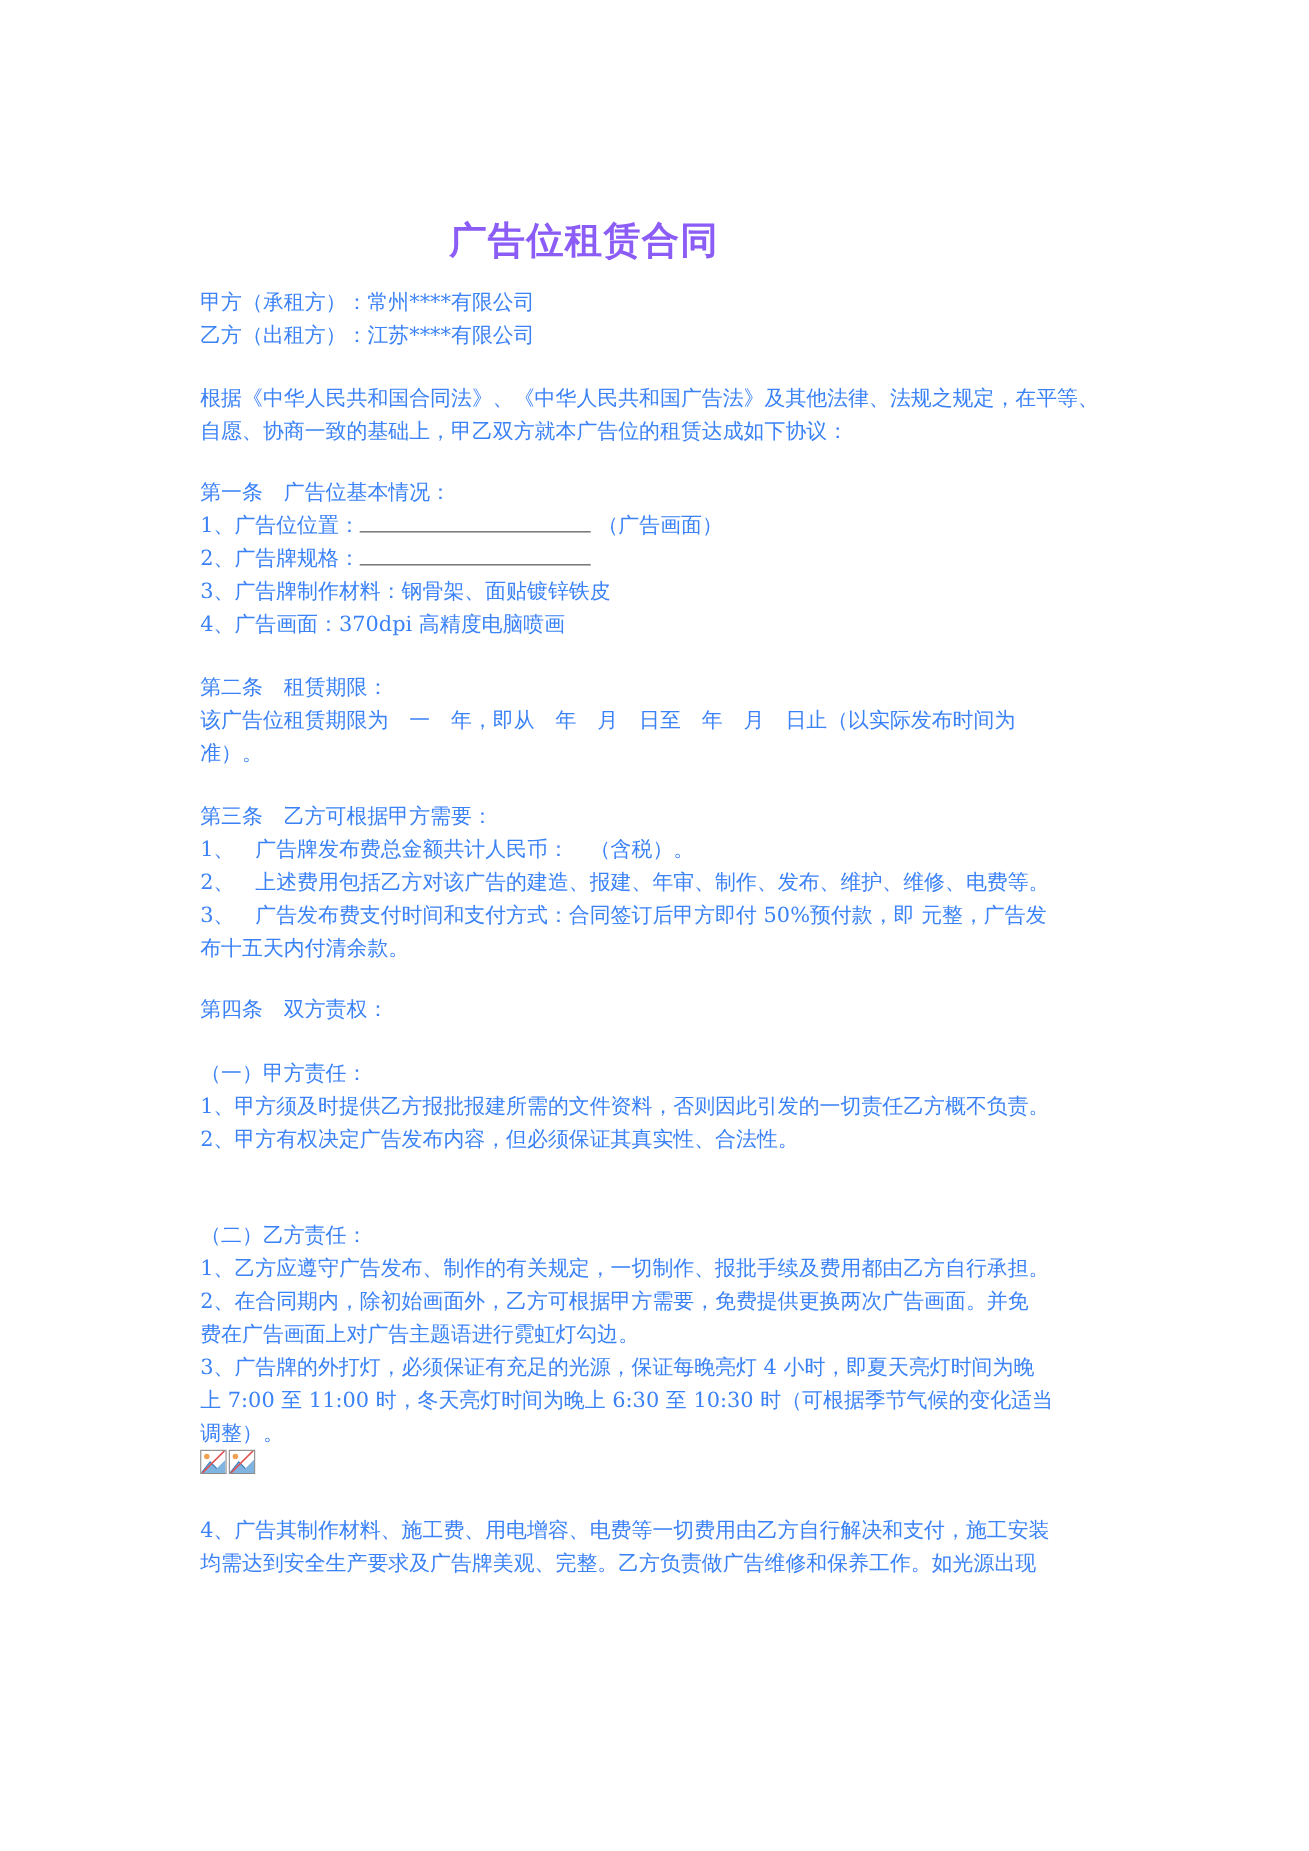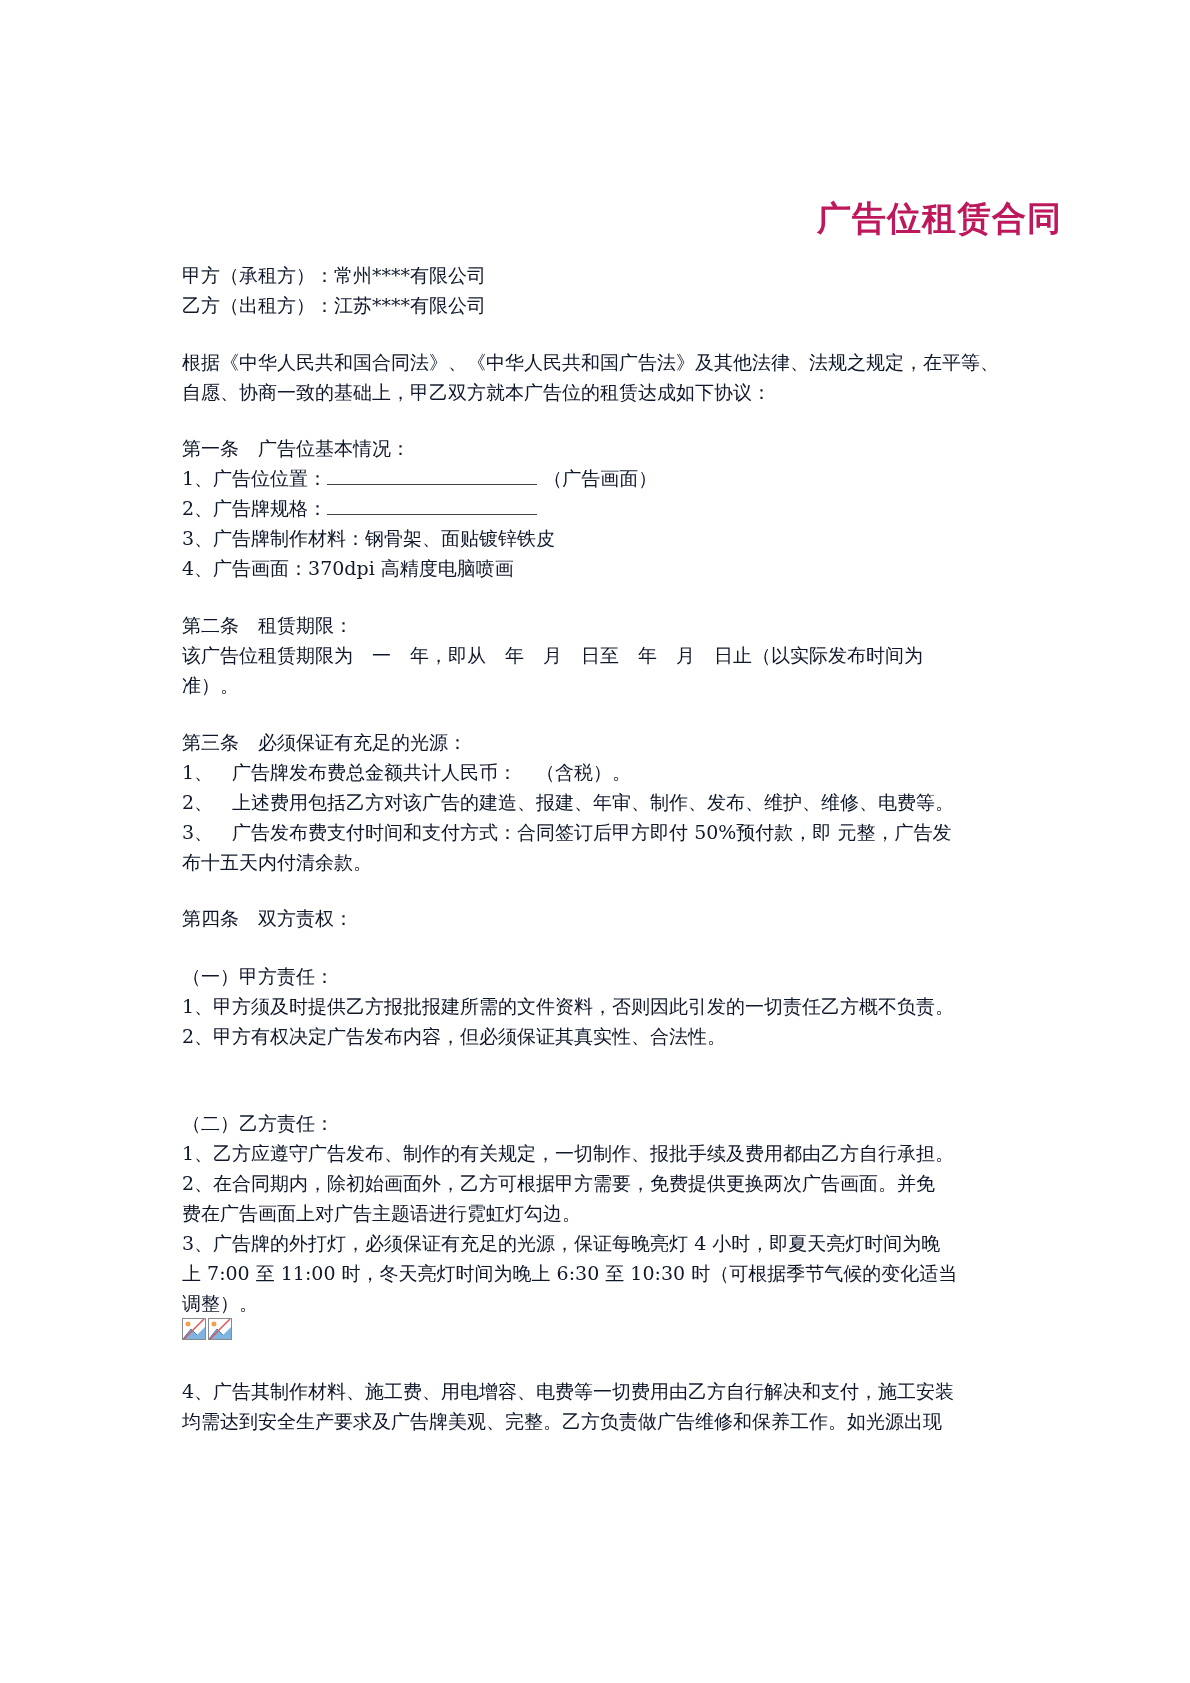--- a/index.html
+++ b/index.html
@@ -19,34 +19,34 @@
       position: absolute;
       left: 0; top: 0;
       width: 1190px;
       height: 1683px;
     }
     .title {
       position: absolute;
       left: 0;
       top: 196px;
       width: 1062px;
-      text-align: right;
+      text-align: center;
       font-family: "DejaVu Sans", "Liberation Sans", sans-serif;
       font-weight: bold;
       font-size: 34px;
       letter-spacing: 1px;
-      color: #be185d;
+      color: #8b5cf6;
     }
     .line {
       position: absolute;
       left: 182px;
       font-size: 19px;
       line-height: 30px;
       white-space: pre;
-      color: #0f172a;
+      color: #3b82f6;
     }
     .blank {
       display: inline-block;
       border-bottom: 1px solid #444444;
       height: 20px;
       vertical-align: baseline;
     }
     .img-row {
       position: absolute;
       left: 182px;
@@ -82,21 +82,21 @@
   <div class="line" style="top:433px">第一条　广告位基本情况：</div>
   <div class="line" style="top:463px"><span>1、广告位位置：</span><span class="blank" style="width:210px"></span> <span>（广告画面）</span></div>
   <div class="line" style="top:493px"><span>2、广告牌规格：</span><span class="blank" style="width:210px"></span></div>
   <div class="line" style="top:523px">3、广告牌制作材料：钢骨架、面贴镀锌铁皮</div>
   <div class="line" style="top:553px">4、广告画面：370dpi 高精度电脑喷画</div>
 
   <div class="line" style="top:610px">第二条　租赁期限：</div>
   <div class="line" style="top:640px">该广告位租赁期限为　一　年，即从　年　月　日至　年　月　日止（以实际发布时间为</div>
   <div class="line" style="top:670px">准）。</div>
 
-  <div class="line" style="top:727px">第三条　必须保证有充足的光源：</div>
+  <div class="line" style="top:727px">第三条　乙方可根据甲方需要：</div>
   <div class="line" style="top:757px">1、　广告牌发布费总金额共计人民币：　（含税）。</div>
   <div class="line" style="top:787px">2、　上述费用包括乙方对该广告的建造、报建、年审、制作、发布、维护、维修、电费等。</div>
   <div class="line" style="top:817px">3、　广告发布费支付时间和支付方式：合同签订后甲方即付 50%预付款，即 元整，广告发</div>
   <div class="line" style="top:847px">布十五天内付清余款。</div>
 
   <div class="line" style="top:903px">第四条　双方责权：</div>
 
   <div class="line" style="top:961px">（一）甲方责任：</div>
   <div class="line" style="top:991px">1、甲方须及时提供乙方报批报建所需的文件资料，否则因此引发的一切责任乙方概不负责。</div>
   <div class="line" style="top:1021px">2、甲方有权决定广告发布内容，但必须保证其真实性、合法性。</div>

